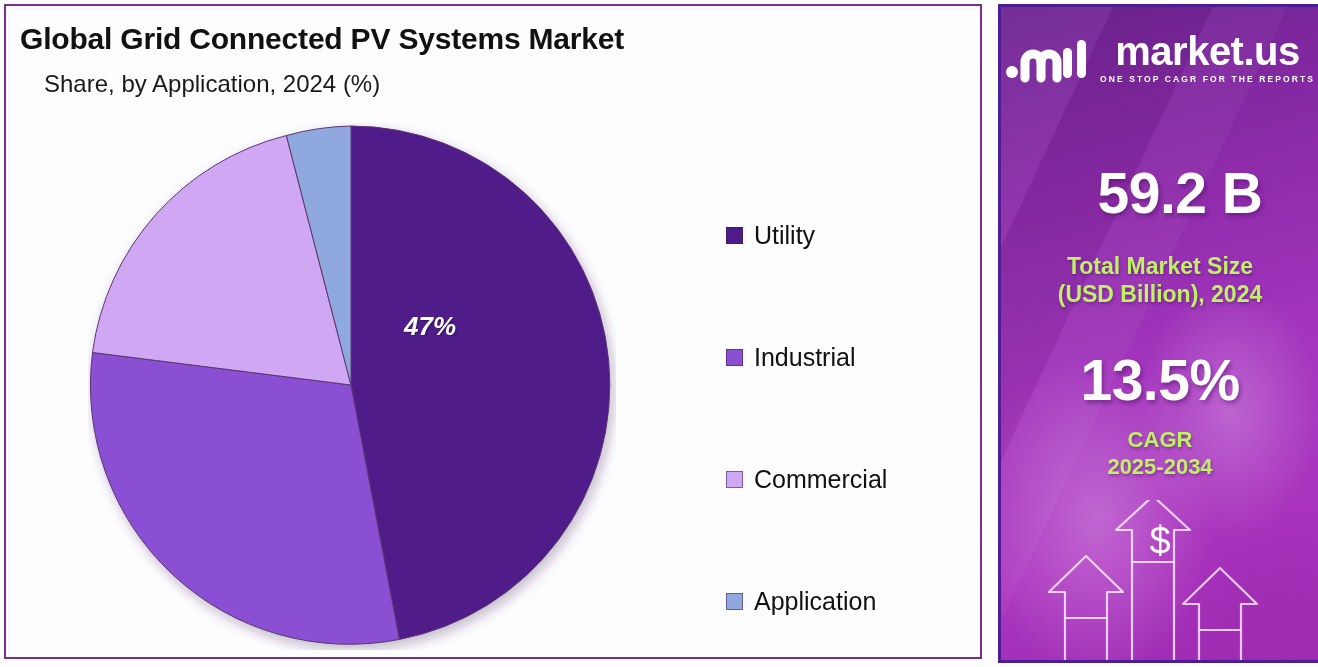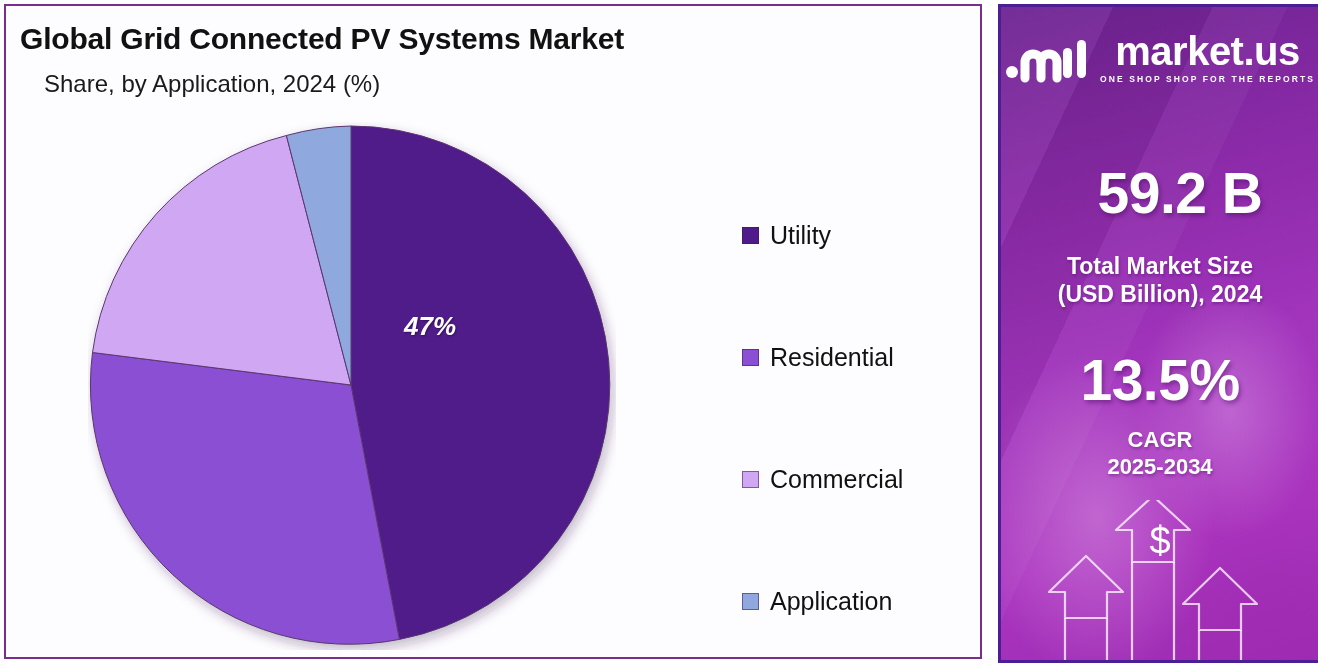--- a/index.html
+++ b/index.html
@@ -68,21 +68,21 @@
     font-size: 26px;
     font-weight: bold;
     font-style: italic;
     color: #ffffff;
     text-shadow: 1px 1px 2px rgba(0,0,0,0.35);
   }
 
   
   #legend {
     position: absolute;
-    left: 736px;
+    left: 720px;
     top: 168px;
     width: 210px;
   }
   .legend-item {
     display: flex;
     align-items: center;
     height: 122px;
   }
   .legend-swatch {
     width: 17px;
@@ -164,21 +164,21 @@
     line-height: 1;
     text-shadow: 2px 3px 4px rgba(70,10,95,0.45);
     letter-spacing: -0.5px;
   }
   .stat-caption {
     position: absolute;
     left: 0; right: 0;
     text-align: center;
     font-size: 23px;
     font-weight: bold;
-    color: #ffffff;
+    color: #bef264;
     line-height: 1.22;
     text-shadow: 1px 2px 3px rgba(70,10,95,0.40);
   }
   #market-size-value { top: 158px; padding-left: 40px; }
   #market-size-caption { top: 245px; }
   #cagr-value { top: 345px; }
   #cagr-caption { top: 420px; font-size: 22px; }
 
   #arrows-art {
     position: absolute;
@@ -230,21 +230,21 @@
 
     <div id="pie-label-utility">47%</div>
 
     <div id="legend">
       <div class="legend-item">
         <span class="legend-swatch" style="background:#4F1A89"></span>
         <span class="legend-label">Utility</span>
       </div>
       <div class="legend-item">
         <span class="legend-swatch" style="background:#8A4FD3"></span>
-        <span class="legend-label">Residential</span>
+        <span class="legend-label">Industrial</span>
       </div>
       <div class="legend-item">
         <span class="legend-swatch" style="background:#D0A7F2"></span>
         <span class="legend-label">Commercial</span>
       </div>
       <div class="legend-item">
         <span class="legend-swatch" style="background:#8FA9DF"></span>
         <span class="legend-label">Application</span>
       </div>
     </div>
@@ -257,21 +257,21 @@
     <div id="logo-row">
       <svg id="logo-mark" viewBox="0 0 84 52">
         <circle cx="7" cy="40" r="6" fill="#ffffff"></circle>
         <path d="M20 46 V30 a8 8 0 0 1 16 0 V46" fill="none" stroke="#ffffff" stroke-width="9" stroke-linecap="round"></path>
         <path d="M36 30 a8 8 0 0 1 16 0 V46" fill="none" stroke="#ffffff" stroke-width="9" stroke-linecap="round"></path>
         <rect x="58" y="16" width="9" height="30" rx="4.5" fill="#ffffff"></rect>
         <rect x="72" y="8" width="9" height="38" rx="4.5" fill="#ffffff"></rect>
       </svg>
       <div id="logo-text-block">
         <div id="logo-wordmark">market.us</div>
-        <div id="logo-tagline">ONE SHOP SHOP FOR THE REPORTS</div>
+        <div id="logo-tagline">ONE STOP CAGR FOR THE REPORTS</div>
       </div>
     </div>
 
     <div class="stat-big" id="market-size-value">59.2 B</div>
     <div class="stat-caption" id="market-size-caption">
       <div>Total Market Size</div>
       <div>(USD Billion), 2024</div>
     </div>
 
     <div class="stat-big" id="cagr-value">13.5%</div>

